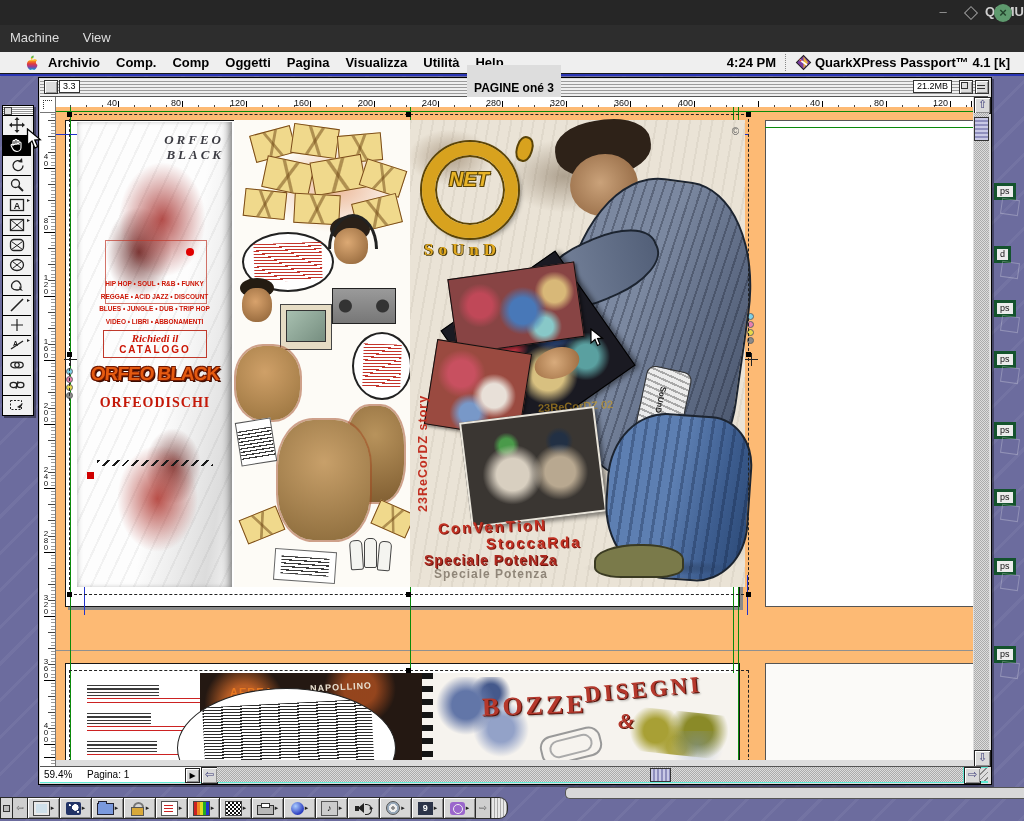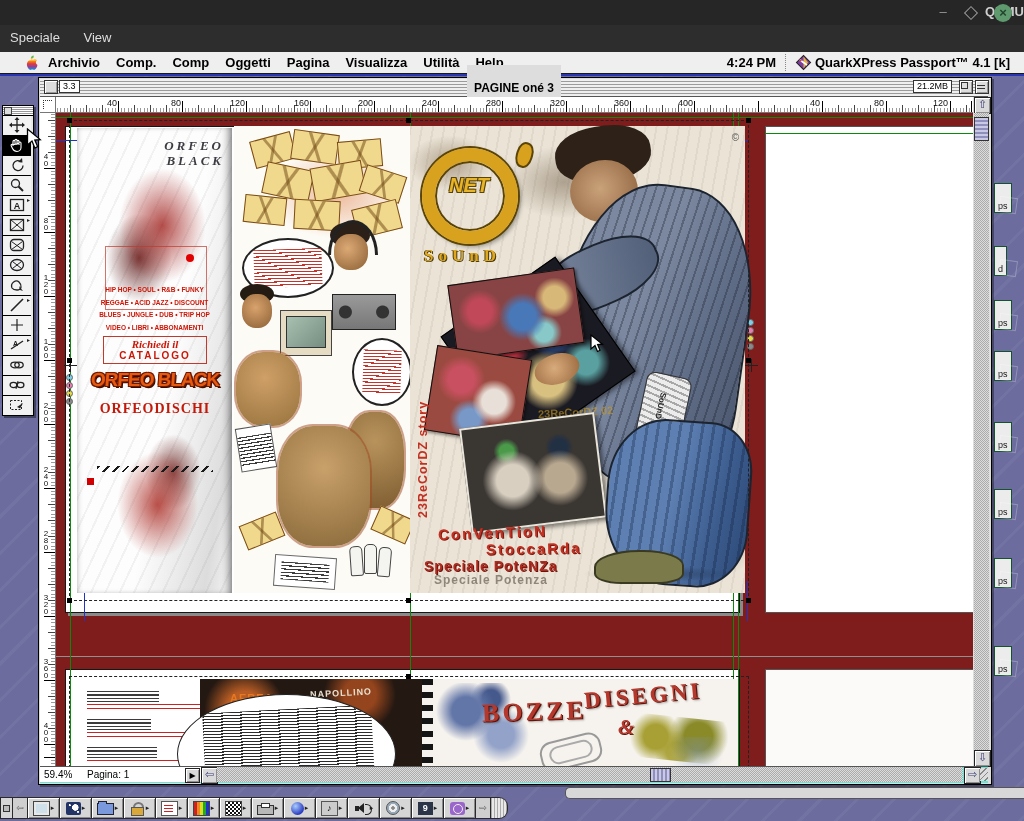--- a/index.html
+++ b/index.html
@@ -18,22 +18,22 @@
   
   #mac-menubar{position:absolute;left:0;top:52px;width:1024px;height:21px;background:#efefef;border-bottom:1px solid #1a1a1a;font-size:13px;font-weight:600;color:#000;}
   #mac-menubar .mi{display:inline-block;padding:3px 8px;vertical-align:top;}
   #apple{position:absolute;left:24px;top:3px;width:15px;height:16px;}
   #mb-clock{position:absolute;right:248px;top:3px;}
   #mb-div{position:absolute;right:238px;top:2px;height:17px;border-left:1px dotted #888;}
   #mb-appicon{position:absolute;right:212px;top:2px;width:17px;height:17px;}
   #mb-appname{position:absolute;right:14px;top:3px;}
   #menubar-shadow{position:absolute;left:0;top:74px;width:1024px;height:2px;background:#2a35b4;}
   
-  .deskicon{position:absolute;left:994px;background:#ececec;border:1px solid #14532d;color:#111;
-            font-size:9px;padding:17px 3px 1px 3px;line-height:10px;}
+  .deskicon{position:absolute;left:994px;background:#ececec;border:3px solid #14532d;color:#111;
+            font-size:9px;padding:0 3px 1px 3px;line-height:10px;}
   .deskicon::after{content:"";position:absolute;left:4px;top:13px;width:16px;height:14px;border:1px solid rgba(255,255,255,.25);transform:rotate(8deg);}
   
   .dither{background-color:#dcdcdc;background-image:
      linear-gradient(45deg,#ababab 25%,transparent 25%,transparent 75%,#ababab 75%),
      linear-gradient(45deg,#ababab 25%,transparent 25%,transparent 75%,#ababab 75%);
      background-size:2px 2px;background-position:0 0,1px 1px;}
   .bevel{background:#d9d9d9;border:1px solid #222;box-shadow:inset 1px 1px 0 #fff,inset -1px -1px 0 #8f8f8f;}
   .sbtn{font-family:"DejaVu Sans",sans-serif;color:#3a3a77;text-align:center;font-size:11px;line-height:14px;}
   
   #doc-window{position:absolute;left:38px;top:77px;width:952px;height:706px;background:#ddd;
@@ -62,21 +62,21 @@
   .hnum{position:absolute;top:1px;font-size:9px;color:#111;width:24px;text-align:right;}
   #vruler{position:absolute;left:1px;top:35px;width:15px;height:653px;background:#fff;border-right:1px solid #777;
     background-image:
       repeating-linear-gradient(180deg,#000 0 1px,transparent 1px 64px),
       repeating-linear-gradient(180deg,#444 0 1px,transparent 1px 16px),
       repeating-linear-gradient(180deg,#9a9a9a 0 1px,transparent 1px 3.2px);
     background-size:11px 100%,7px 100%,4px 100%;background-repeat:repeat-y;
     background-position:right -9px,right -9px,right -9px;}
   .vnum{position:absolute;left:1px;width:10px;font-size:8px;line-height:7px;white-space:pre-line;text-align:center;color:#111;}
   
-  #viewport{position:absolute;left:17px;top:35px;width:917px;height:653px;background:#7f1d1d;overflow:hidden;}
+  #viewport{position:absolute;left:17px;top:29px;width:917px;height:653px;background:#fdba74;overflow:hidden;}
   .g-green{position:absolute;background:#0a8a0a;}
   .g-blue{position:absolute;background:#2233cc;}
   .page{position:absolute;background:#fff;}
   .sel{position:absolute;border:1px dashed #222;}
   .sel i{position:absolute;width:5px;height:5px;background:#000;}
   .sel .h1{left:-3px;top:-3px;} .sel .h2{left:50%;margin-left:-3px;top:-3px;} .sel .h3{right:-3px;top:-3px;}
   .sel .h4{left:-3px;top:50%;margin-top:-3px;} .sel .h5{right:-3px;top:50%;margin-top:-3px;}
   .sel .h6{left:-3px;bottom:-3px;} .sel .h7{left:50%;margin-left:-3px;bottom:-3px;} .sel .h8{right:-3px;bottom:-3px;}
   .regcross{position:absolute;width:13px;height:13px;}
   .regcross::before{content:"";position:absolute;left:6px;top:0;bottom:0;border-left:1px solid #222;}
@@ -158,21 +158,21 @@
 </head>
 <body>
 
 <div id="qemu-titlebar">
   <span class="t">QEMU</span>
   <span class="qbtn" style="right:72px;">–</span>
   <span class="qbtn" style="right:44px;"><span style="display:inline-block;width:8px;height:8px;border:1px solid #9a9a9a;transform:rotate(45deg);margin-top:4px;"></span></span>
   <span class="qbtn" id="q-close" style="right:12px;">×</span>
 </div>
 <div id="qemu-menubar">
-  <span>Speciale</span>
+  <span>Machine</span>
   <span>View</span>
 </div>
 
 <div id="mac-menubar">
   <span id="apple">
     <svg width="15" height="16" viewBox="0 0 15 16">
       <defs>
           <linearGradient id="rb" x1="0" y1="0" x2="0" y2="1">
         <stop offset="0" stop-color="#61bb46"></stop>
             <stop offset=".2" stop-color="#61bb46"></stop>

